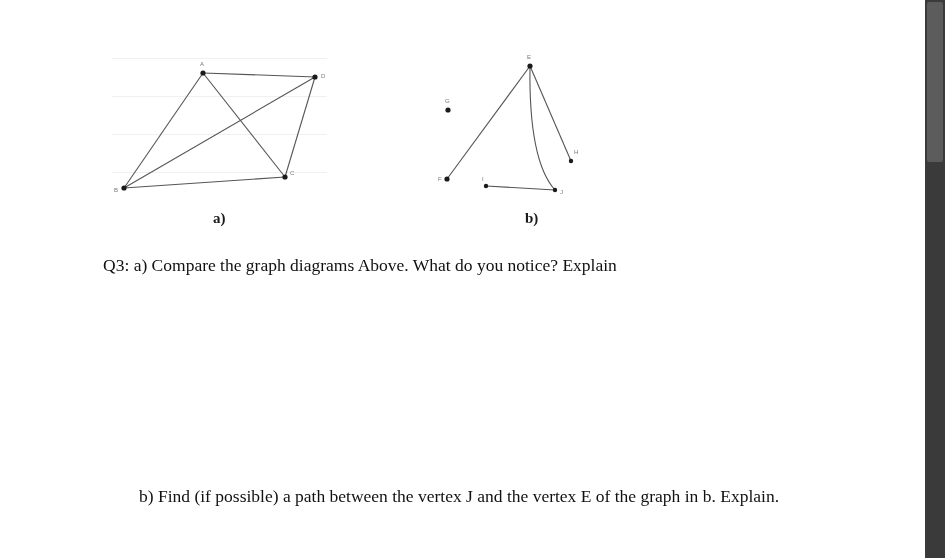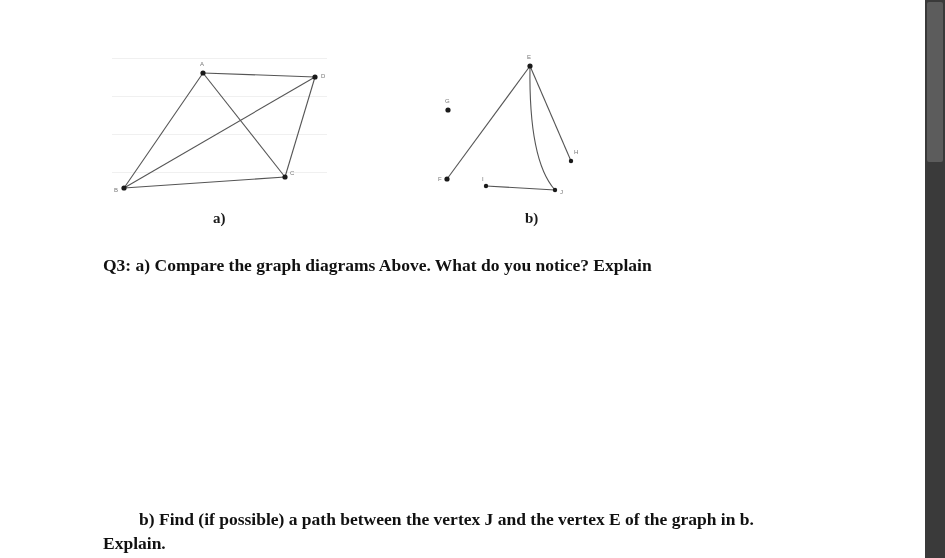--- a/index.html
+++ b/index.html
@@ -74,26 +74,25 @@
     background: #f0f0f0;
   }
 
   
   .qtext {
     position: absolute;
     font-family: "Liberation Serif", serif;
     color: #111111;
     font-size: 17.5px;
     line-height: 1.35;
-    font-weight: bold;
   }
   #q3a { left: 103px; top: 254px; width: 760px; }
   #q3b {
     left: 103px;
-    top: 508px;
+    top: 485px;
     width: 700px;
     text-indent: 36px;
   }
 </style>
 </head>
 <body>
 
 <div id="page">
 
   <div class="figure-area">

